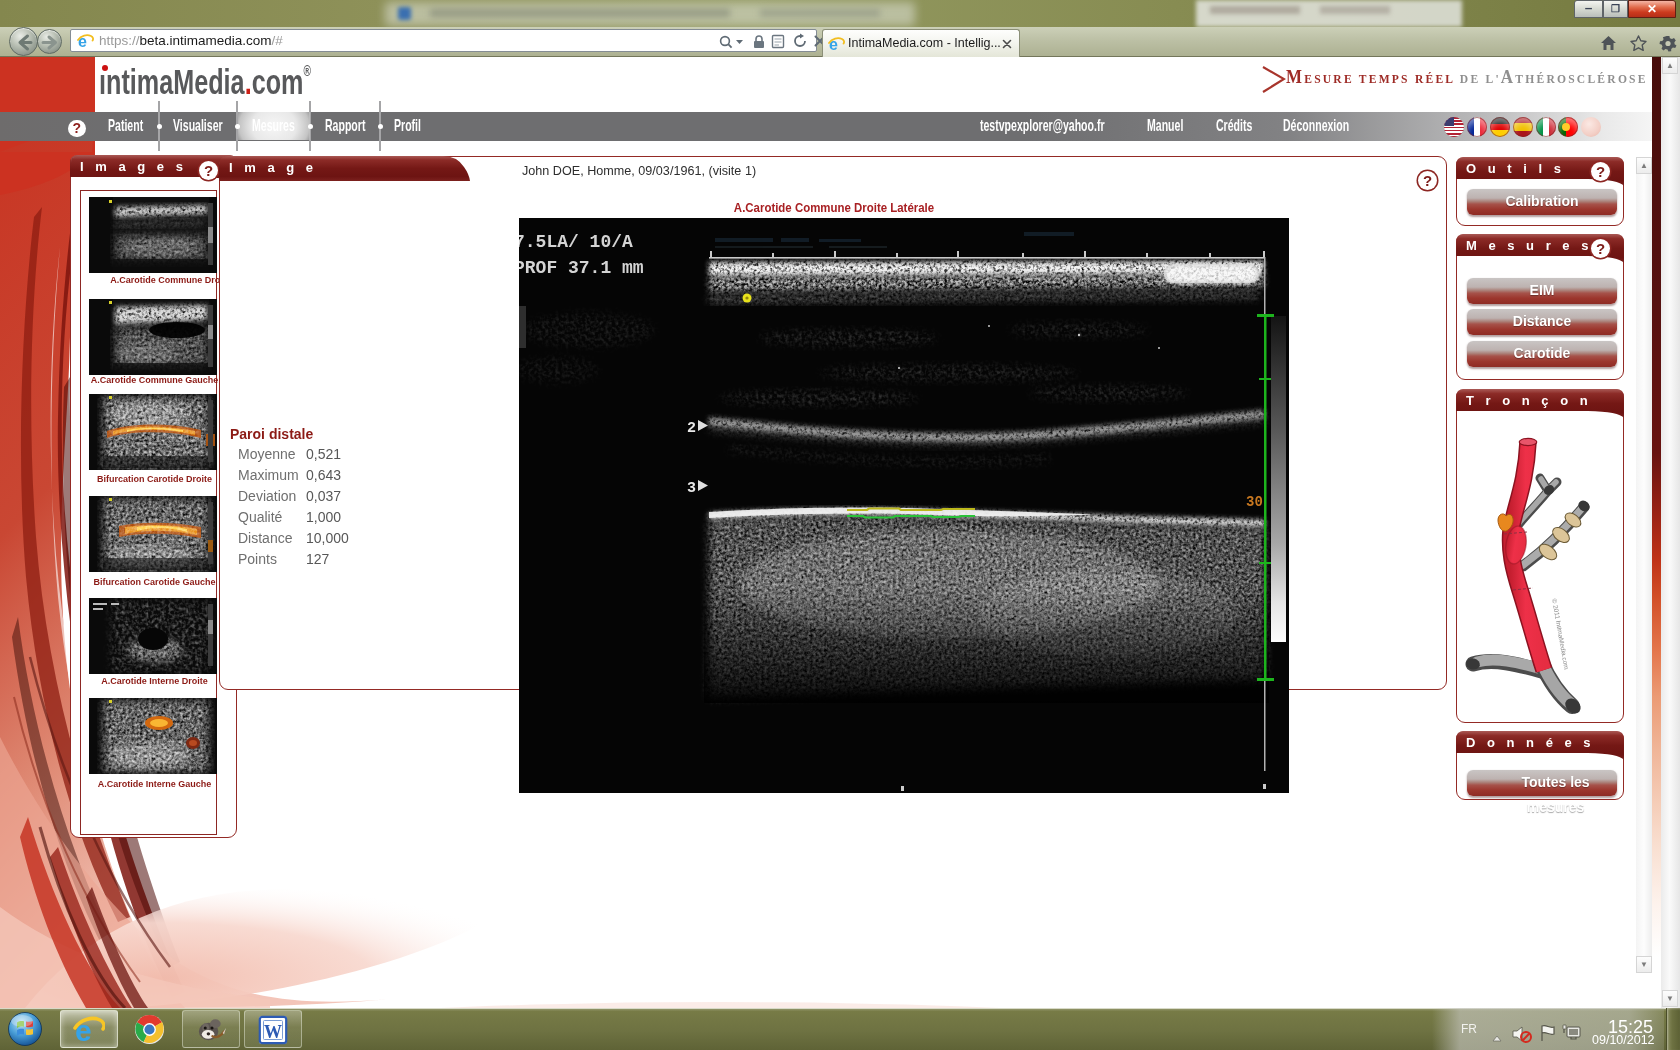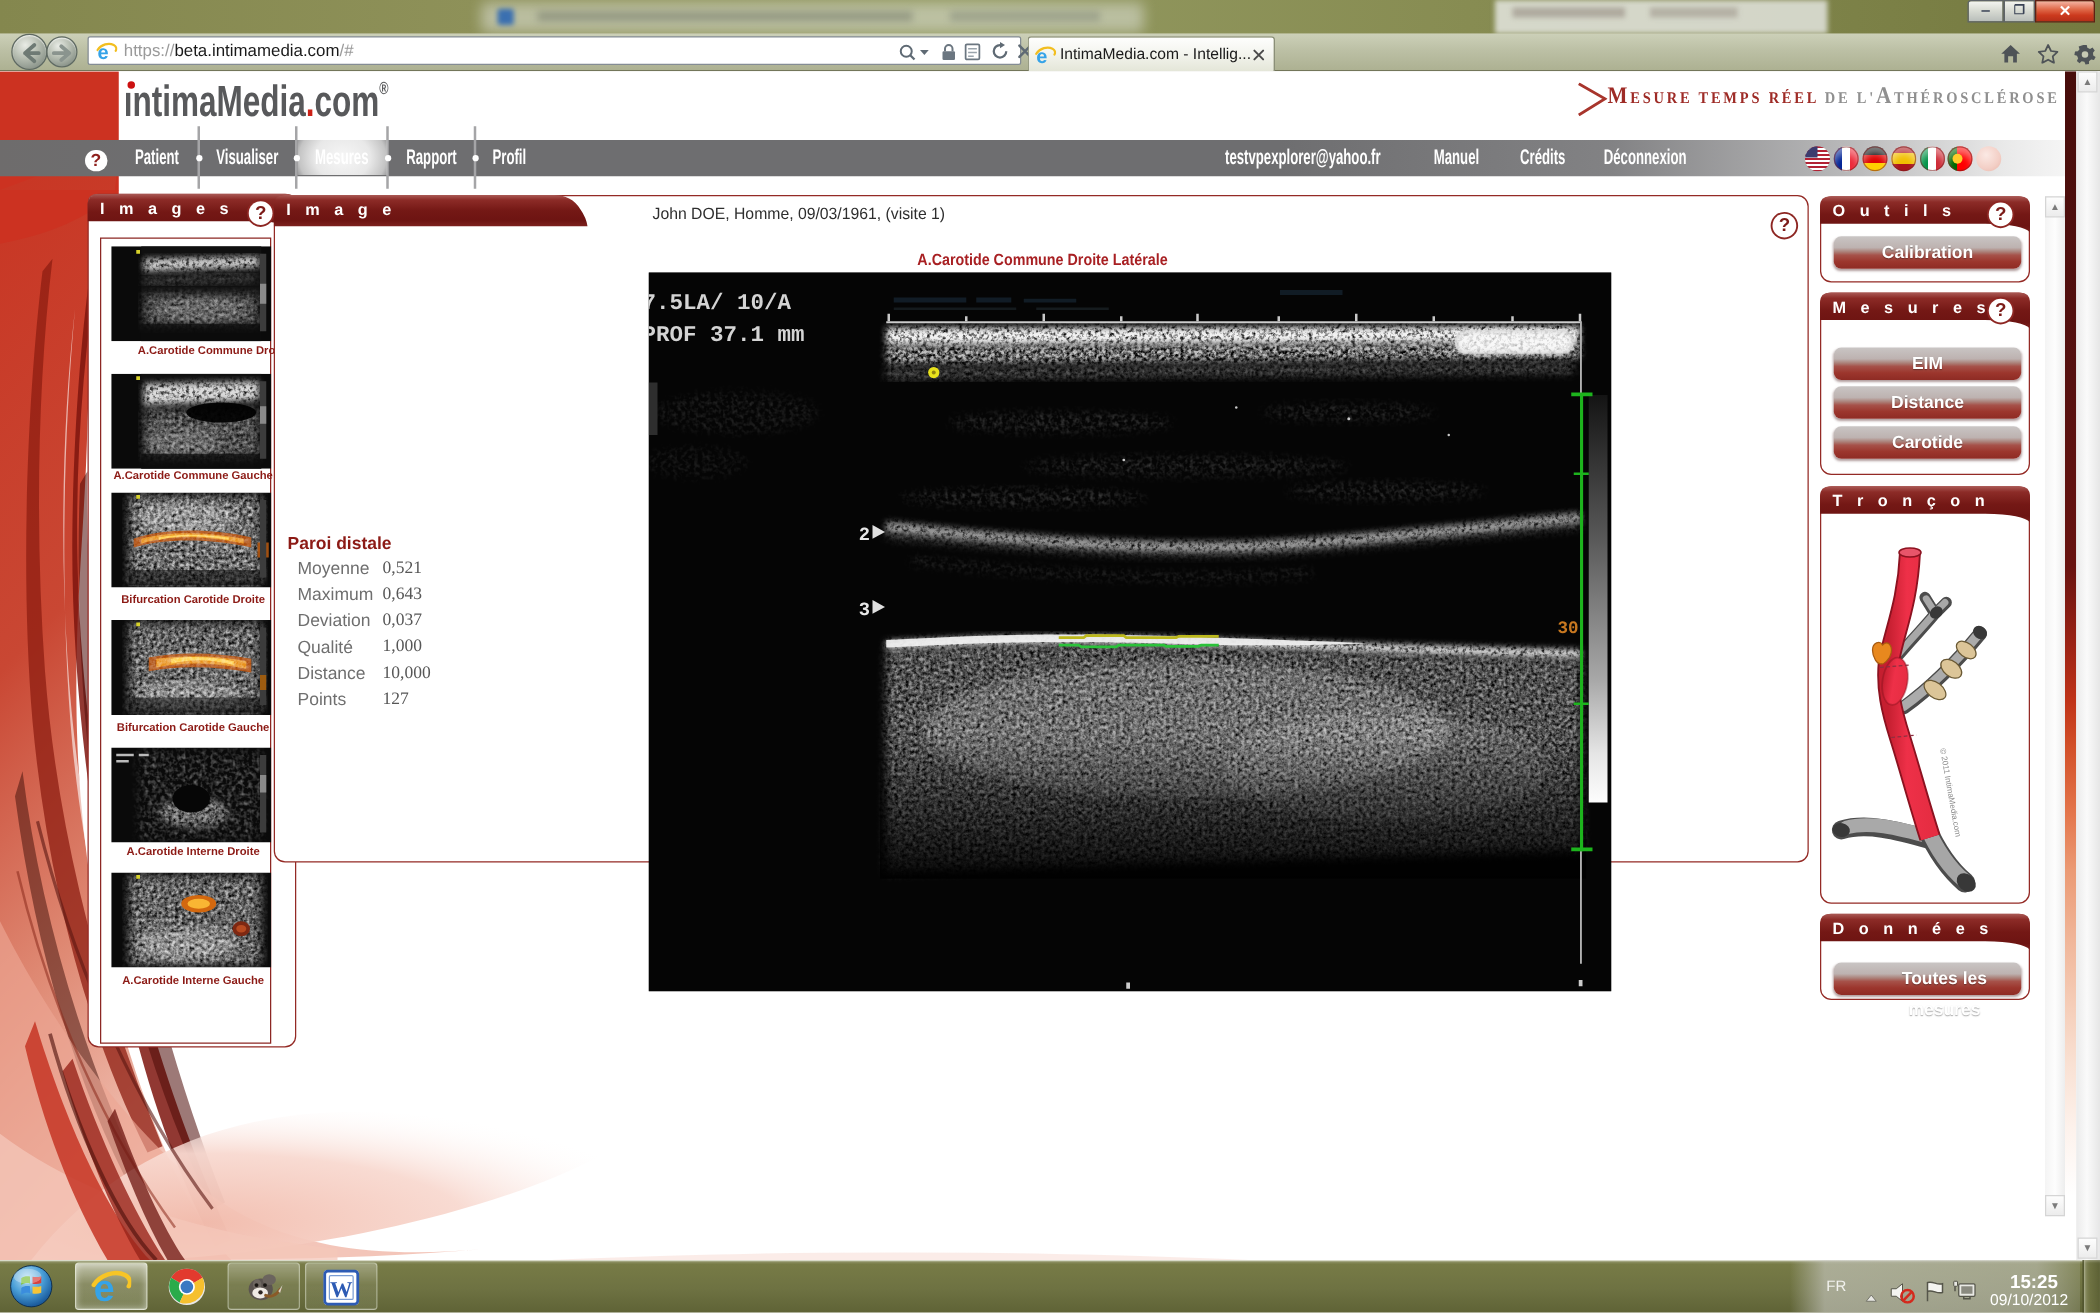--- a/index.html
+++ b/index.html
@@ -482,21 +482,21 @@
           <rect x="740" y="344" width="12" height="2"></rect>
         </g>
         <text x="727" y="288" fill="#c87820" font-family="Liberation Mono, monospace" font-size="14" font-weight="bold">30</text>
 
         <rect x="382" y="568" width="3" height="5" fill="#ccc"></rect>
         <rect x="744" y="566" width="3" height="5" fill="#ccc"></rect>
       </svg>
     </div>
     <div class="abs" style="left:10px; top:269px; color:#8c1a15; font-weight:bold; font-size:14px;">Paroi distale</div>
     <div class="abs" style="left:18px; top:287px; font-size:14px; color:#6f6f6f; line-height:21px;">Moyenne<br>Maximum<br>Deviation<br>Qualité<br>Distance<br>Points</div>
-    <div class="abs" style="left:86px; top:287px; font-size:14px; color:#575757; line-height:21px;font-family:Liberation Serif, serif;">0,521<br>0,643<br>0,037<br>1,000<br>10,000<br>127</div>
+    <div class="abs" style="left:86px; top:287px; font-size:14px; color:#575757; line-height:21px;">0,521<br>0,643<br>0,037<br>1,000<br>10,000<br>127</div>
   </div>
   <div class="panel" id="p-outils" style="left:1456px; top:100px; width:168px; height:69px;">
     <svg class="abs" style="left:-1px;top:-1px;" width="168" height="32" viewBox="0 0 168 32">
       <path d="M0,22 L0,8 Q0,0 8,0 L160,0 Q168,0 168,8 L168,29 Q163,22.5 132,22 Z" fill="url(#hg)"></path>
     </svg>
     <div class="phead">O u t i l s</div>
     <div class="qmark" style="left:134px; top:4px;">?</div>
     <div class="btn" style="left:10px; top:31px; width:150px;">Calibration</div>
   </div>
   <div class="panel" id="p-mesures" style="left:1456px; top:177px; width:168px; height:146px;">
@@ -632,16 +632,16 @@
   </svg>
   <svg class="abs" style="left:1539px;top:16px;" width="18" height="18" viewBox="0 0 18 18">
     <path d="M3,1.5 V17 M3,2 C8,0.5 10,4.5 15,3 L15,10 C10,11.5 8,7.5 3,9" fill="#f4f4f0" stroke="#55554a" stroke-width="1.2"></path>
   </svg>
   <svg class="abs" style="left:1562px;top:16px;" width="20" height="18" viewBox="0 0 20 18">
     <rect x="5" y="3" width="13" height="10" rx="1" fill="#e9e9e4" stroke="#55554a" stroke-width="1"></rect>
     <rect x="7" y="5" width="9" height="6" fill="#8a8a80"></rect>
     <path d="M9,13 V15 H14 V13 M2,2 V9 M2,2 H4" stroke="#55554a" stroke-width="1.2" fill="none"></path>
     <rect x="1" y="1" width="3" height="4" rx="0.5" fill="#e9e9e4" stroke="#55554a" stroke-width="0.8"></rect>
   </svg>
-  <div class="abs" style="left:1608px;top:9px;color:#fff;font-size:15px;font-weight:bold;">15:25</div>
+  <div class="abs" style="left:1608px;top:9px;color:#fff;font-size:18px;">15:25</div>
   <div class="abs" style="left:1592px;top:25px;color:#fff;font-size:12.5px;">09/10/2012</div>
   <div class="abs" style="left:1666px;top:0;width:14px;height:42px;background:linear-gradient(90deg,#8a8d60,#6e7242 40%,#5c6034);border-left:1px solid #4a4d28;box-shadow:inset 1px 1px 2px rgba(255,255,255,.35);"></div>
 </div>
 
 </body></html>

